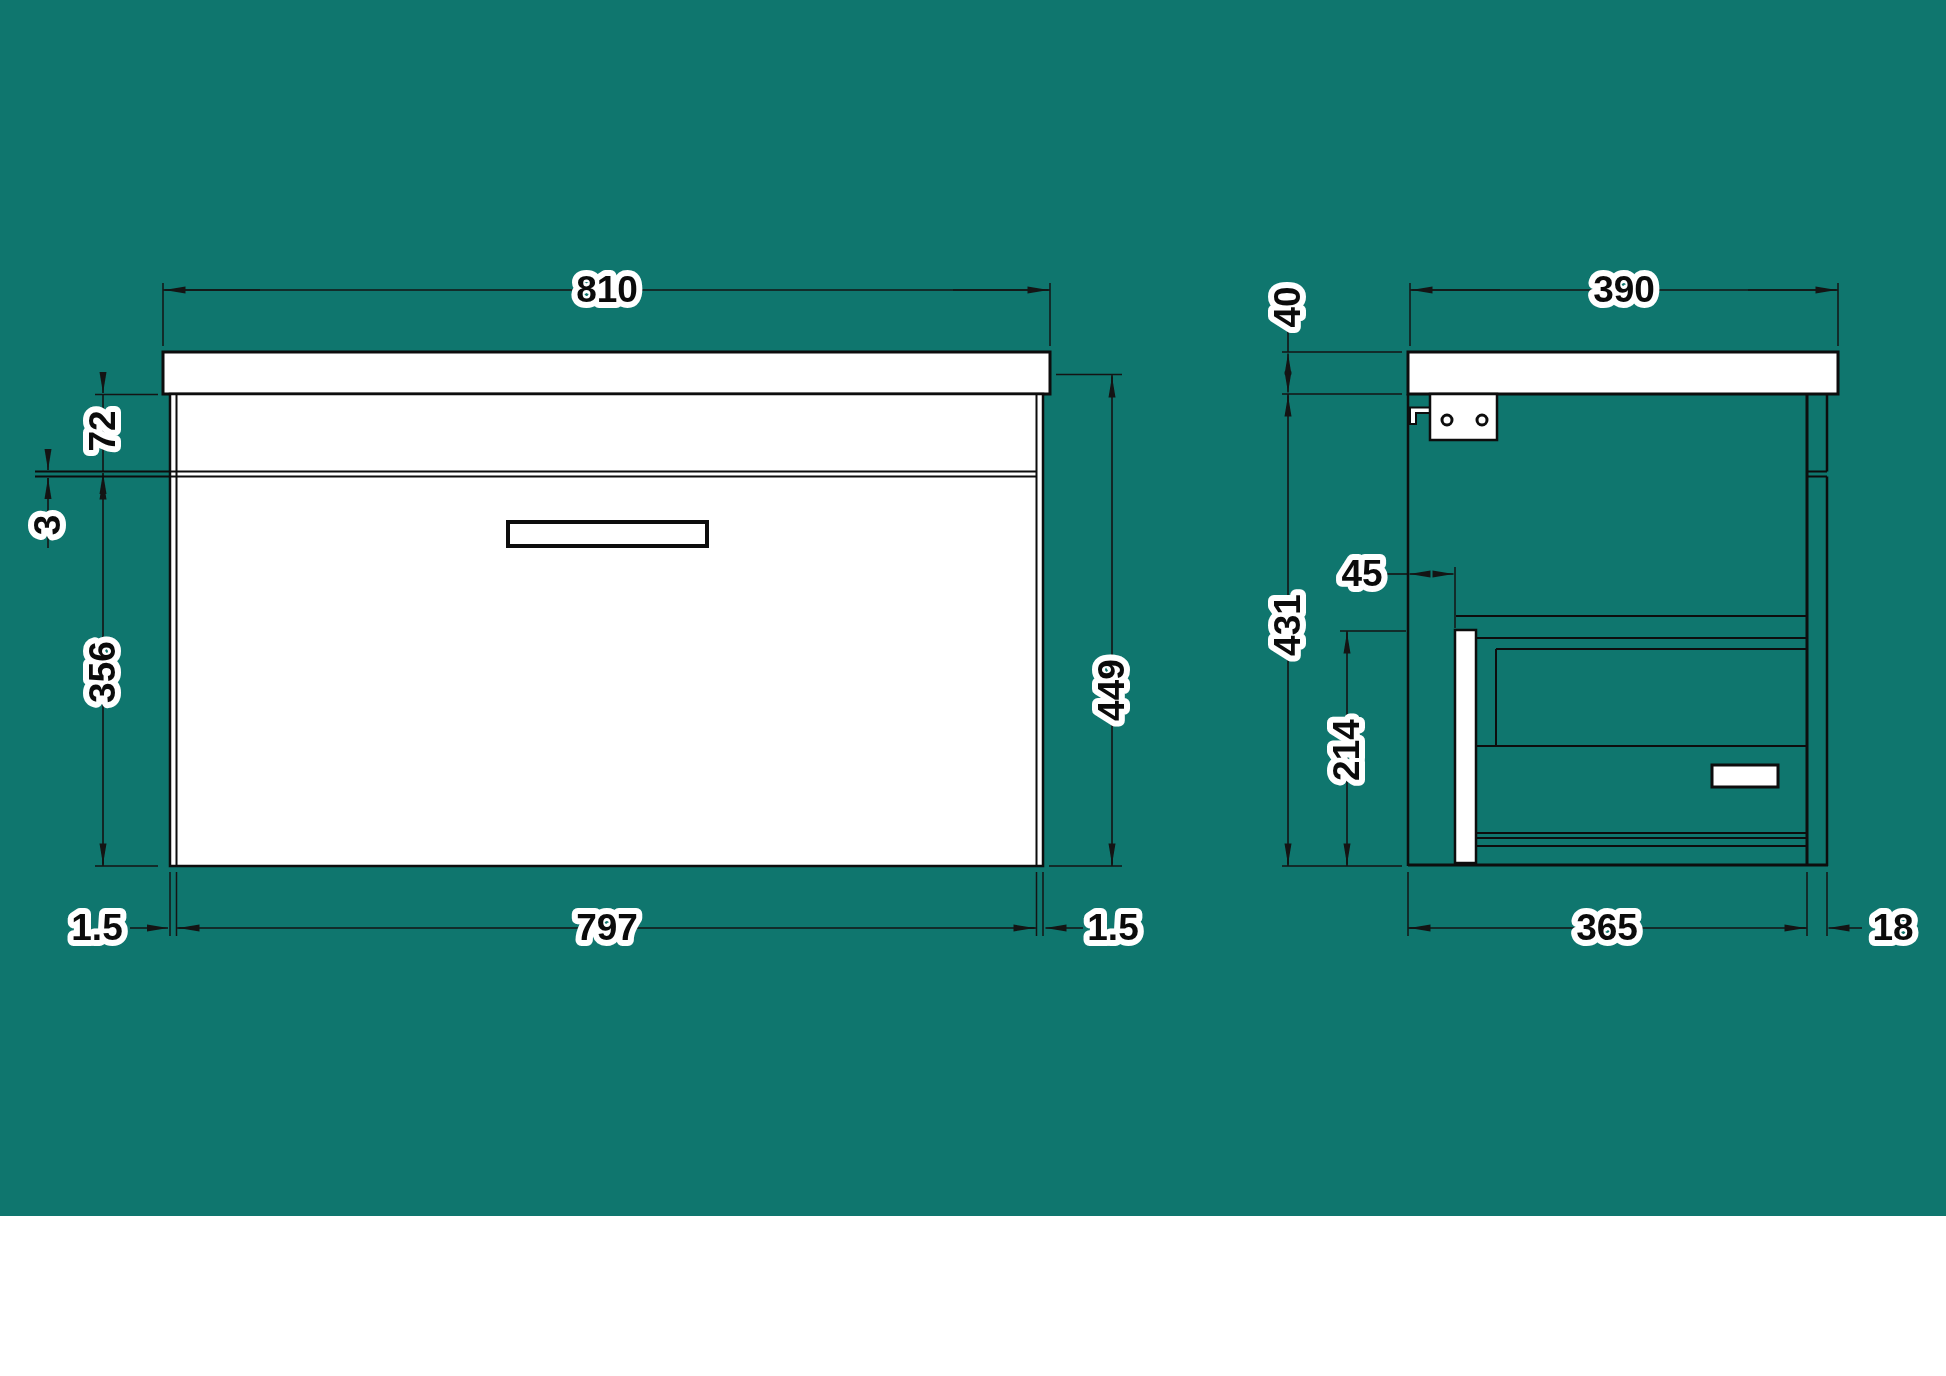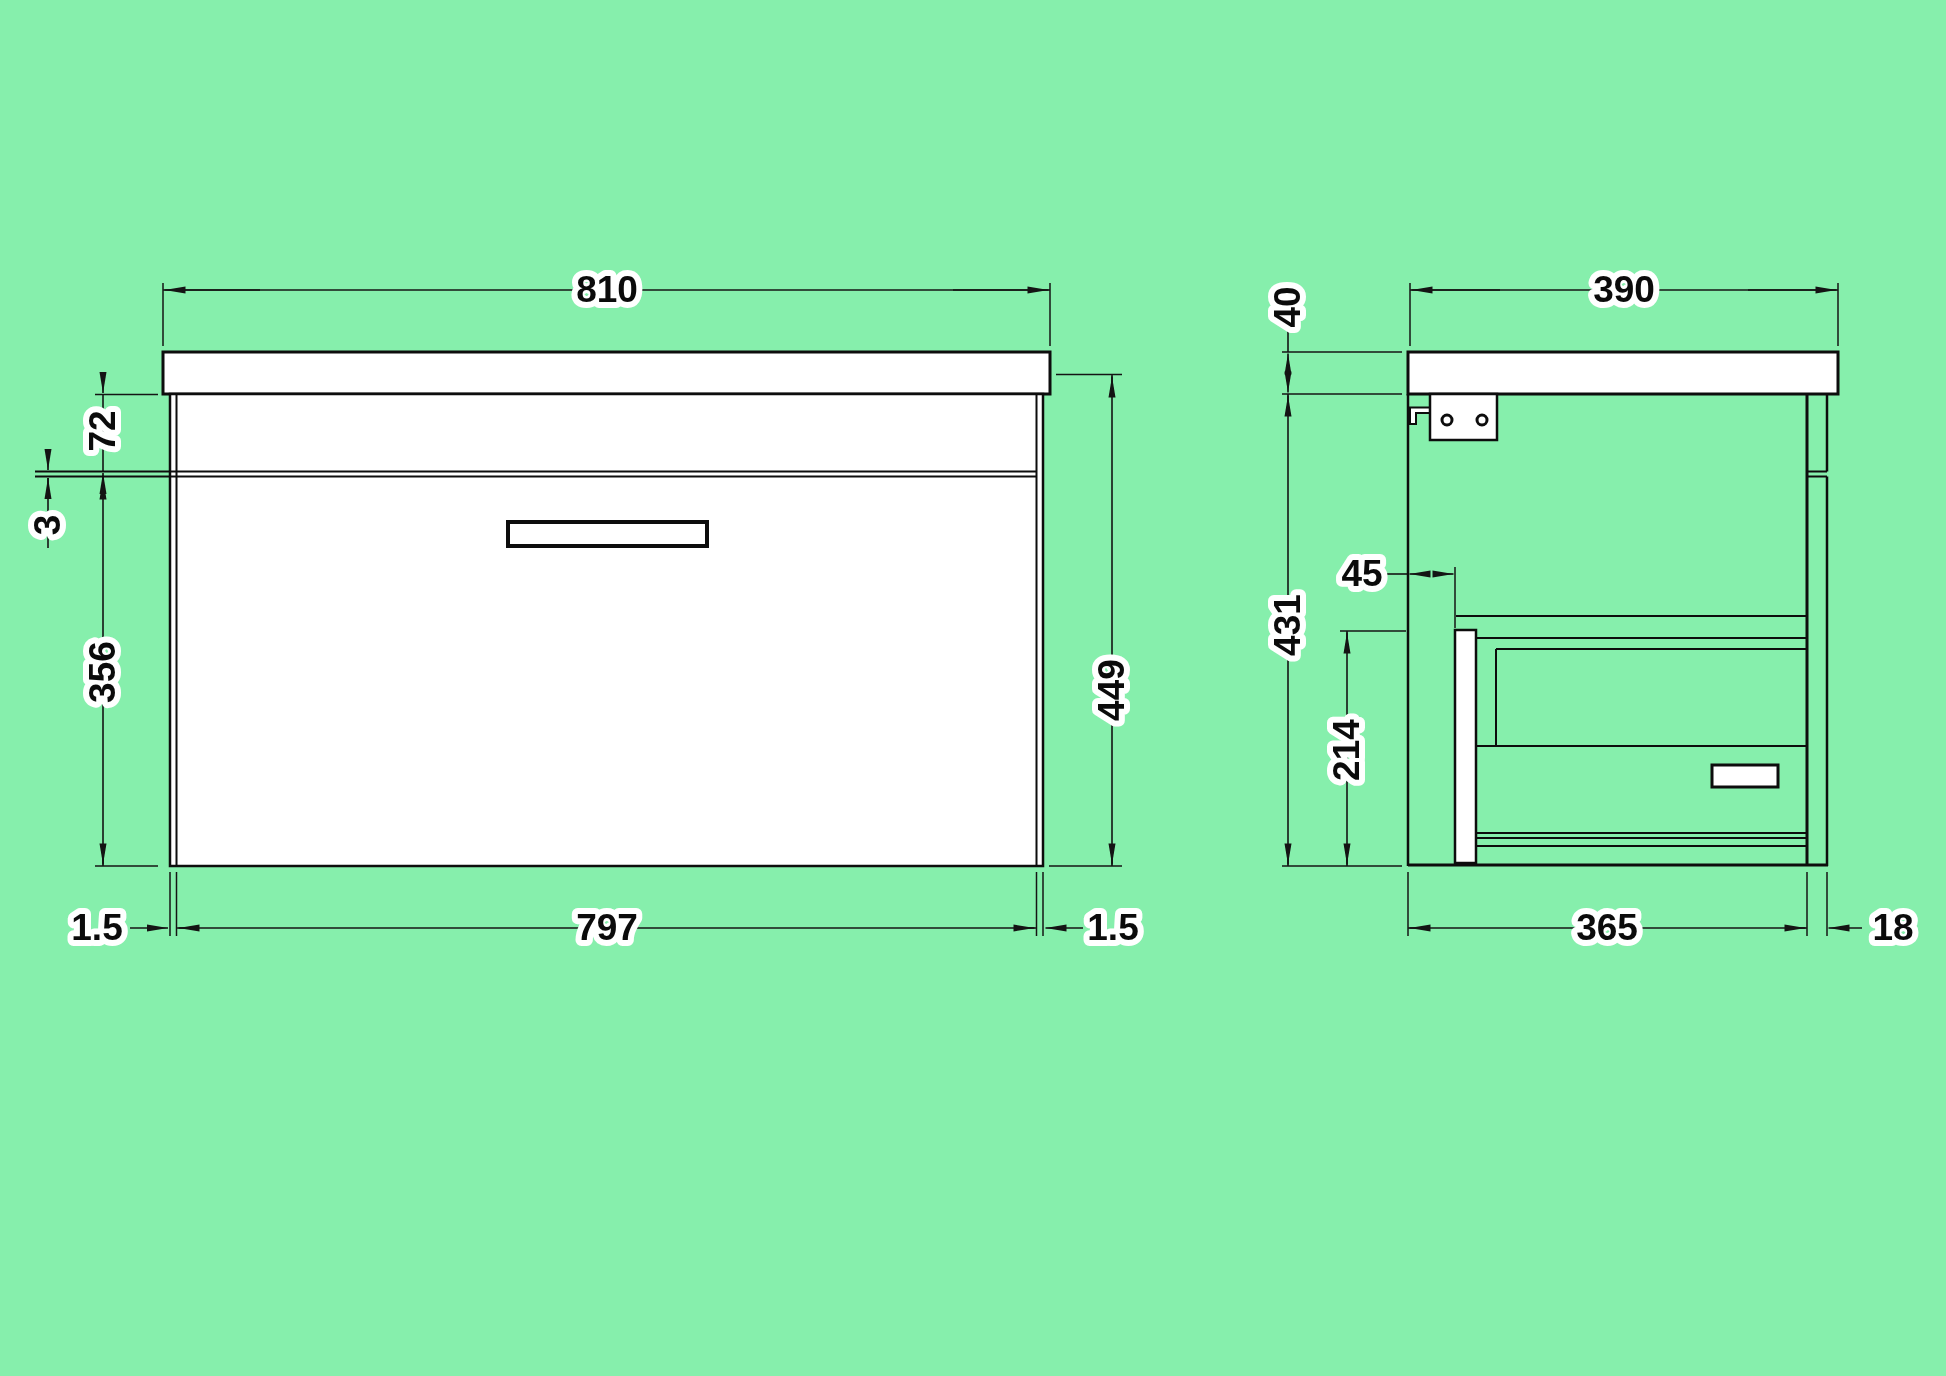--- a/index.html
+++ b/index.html
@@ -1,16 +1,16 @@
 <!DOCTYPE html>
 <html><head>
 <meta charset="utf-8">
 <style>
   html,body{margin:0;padding:0;background:#ffffff;}
-  .page{position:relative;width:1946px;height:1376px;background:#86efac;overflow:hidden;}
+  .page{position:relative;width:1946px;height:1216px;background:#0f766e;overflow:hidden;}
   svg{display:block;}
   .outline{fill:#ffffff;stroke:#0d0d0d;stroke-width:3;}
   .outline2{fill:#ffffff;stroke:#0d0d0d;stroke-width:2.5;}
   .inner{stroke:#0d0d0d;stroke-width:2;fill:none;}
   .dim{stroke:#141414;stroke-width:1.6;fill:none;}
   .ext{stroke:#141414;stroke-width:1.5;fill:none;}
   .dimtext{font-family:"Liberation Sans",sans-serif;font-weight:bold;font-size:37px;
            fill:#0b0b0b;paint-order:stroke;stroke:#ffffff;stroke-width:12px;
            stroke-linejoin:round;text-anchor:middle;}
 </style>

